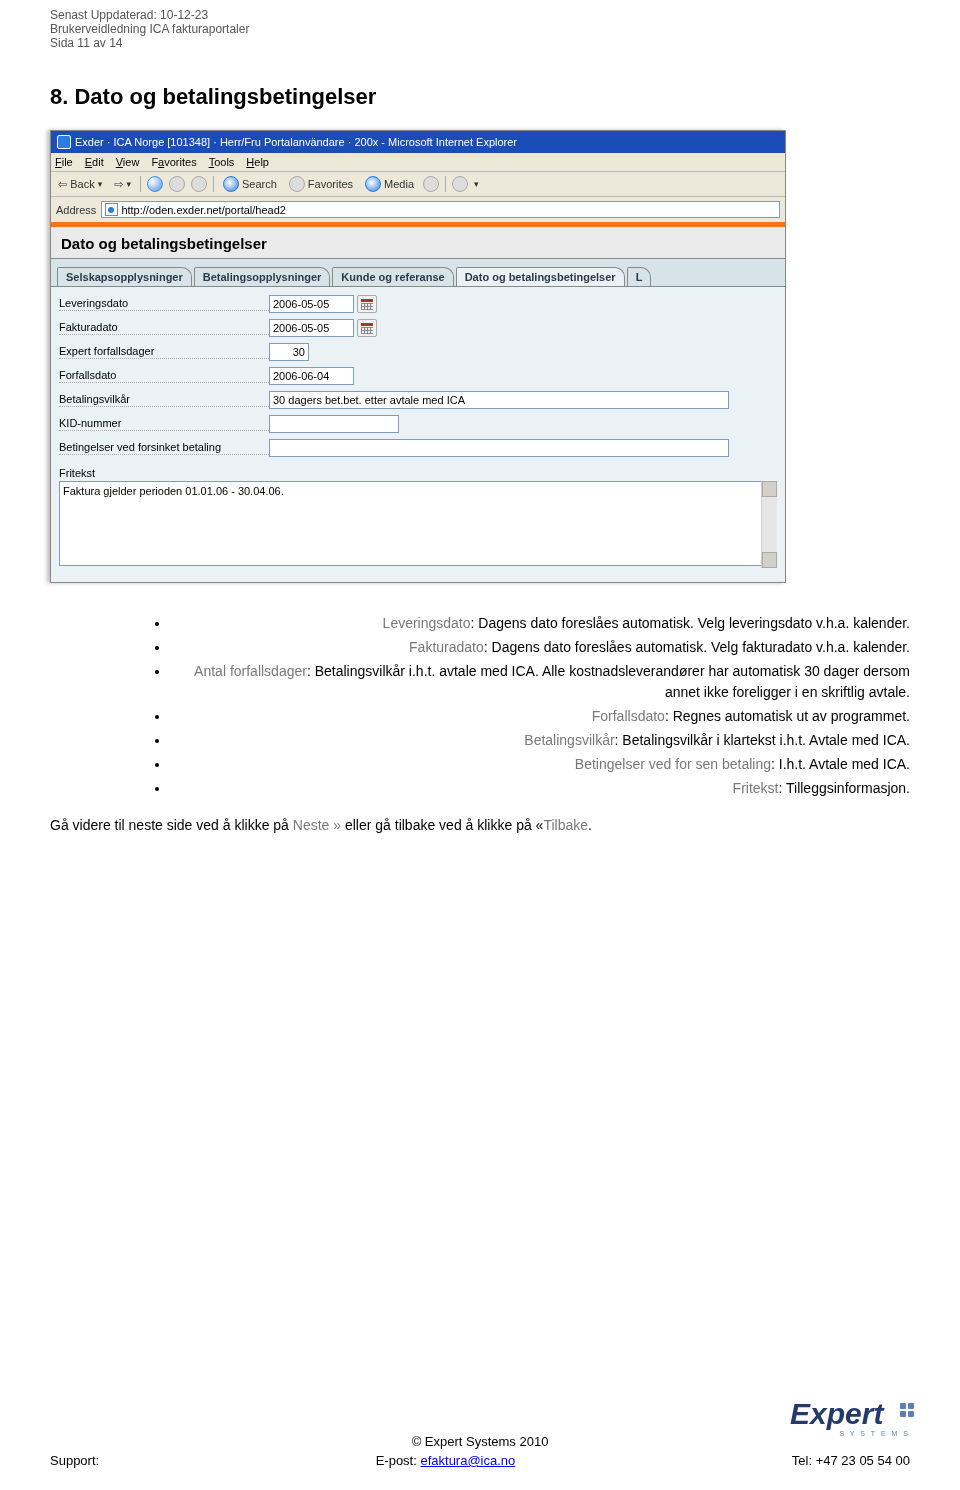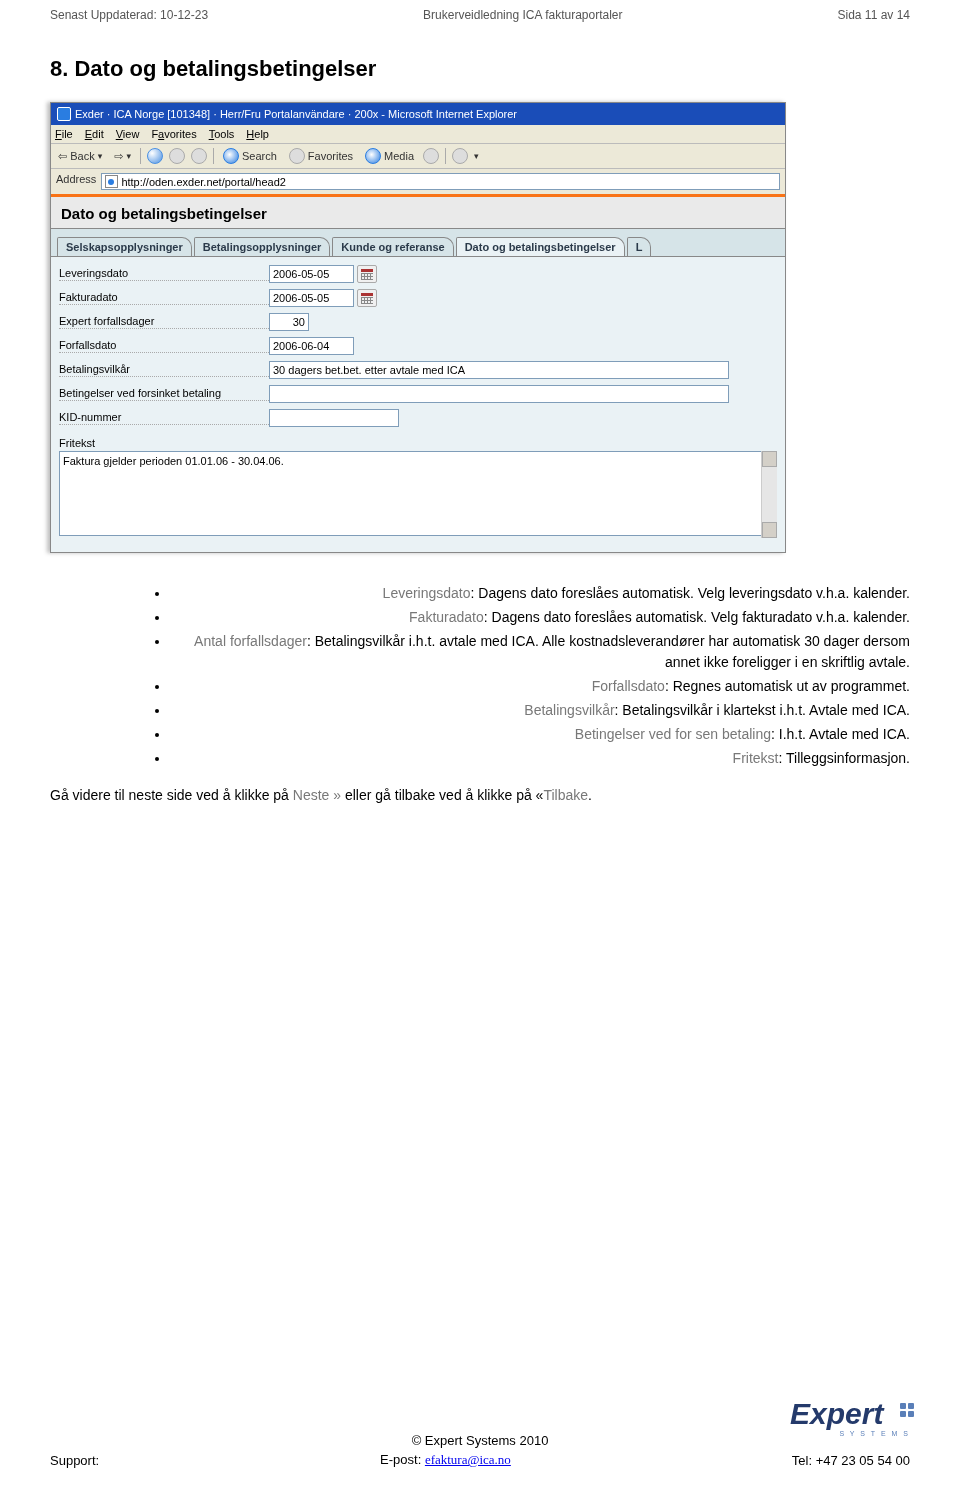--- a/index.html
+++ b/index.html
@@ -10,20 +10,21 @@
     width: 960px;
     height: 1490px;
     position: relative;
   }
   .page-header {
     display: flex;
     justify-content: space-between;
     padding: 8px 50px 4px 50px;
     font-size: 12px;
     color: #555;
+    flex-direction: column;
   }
   .section-heading {
     font-size: 22px;
     font-weight: bold;
     color: #000;
     margin: 30px 0 20px 50px;
   }
   .screenshot {
     margin: 0 0 0 50px;
     width: 736px;
@@ -84,22 +85,23 @@
     border: 1px solid #aaa;
   }
   .tb-icon.color { background: radial-gradient(circle at 30% 30%, #fff, #4a90e2); border-color:#4a90e2;}
   .tb-icon.globe { background: radial-gradient(circle at 40% 40%, #fff, #2a7de1); border-color:#2a7de1;}
   .tb-sep { width:1px; height:16px; background:#aaa; }
   .dropdown-arrow { font-size:9px; color:#333; }
   .ie-addressbar {
     background: #ece9d8;
     padding: 4px 5px;
     display: flex;
+    align-items: center;
     gap: 5px;
-    border-bottom: 3px solid #f97316;
+    border-bottom: 5px solid #f97316;
   }
   .addr-label { font-size: 11px; color: #333; }
   .addr-field {
     background: #fff;
     border: 1px solid #7f9db9;
     padding: 1px 3px;
     flex: 1;
     display: flex;
     align-items: center;
     gap: 3px;
@@ -246,21 +248,21 @@
     font-size: 13px;
     color: #000;
   }
   .footer-copy { text-align: center; margin-bottom: 4px; }
   .footer-row {
     display: flex;
     justify-content: space-between;
     align-items: flex-end;
     text-align: center;
   }
-  a.link { color: #0000ee; text-decoration: underline; font-family: Liberation Serif, serif; }
+  a.link { color: #0000ee; text-decoration: underline; }
   .expert-logo {
     position: absolute;
     right: 50px;
     bottom: 55px;
     width: 120px;
     height: 38px;
   }
   .logo-text {
     font-size: 30px;
     font-weight: bold;
@@ -382,26 +384,26 @@
     </div>
     <div class="form-row">
       <span class="form-label">Forfallsdato</span>
       <input class="form-input short" value="2006-06-04" style="">
     </div>
     <div class="form-row">
       <span class="form-label">Betalingsvilkår</span>
       <input class="form-input long" value="30 dagers bet.bet. etter avtale med ICA" style="">
     </div>
     <div class="form-row">
+      <span class="form-label">KID-nummer</span>
+      <input class="form-input short" style="width: 130px;" value="">
+    </div>
+    <div class="form-row">
       <span class="form-label">Betingelser ved forsinket betaling</span>
       <input class="form-input long" value="" style="">
-    </div>
-    <div class="form-row">
-      <span class="form-label">KID-nummer</span>
-      <input class="form-input short" style="width: 130px;" value="">
     </div>
 
     <div class="fritekst-label">Fritekst</div>
     <div style="position:relative">
       <textarea class="fritekst-box" style="">Faktura gjelder perioden 01.01.06 - 30.04.06.</textarea>
       <div class="scroll-stub">
         <div class="arrow up"></div>
         <div class="arrow down"></div>
       </div>
     </div>

